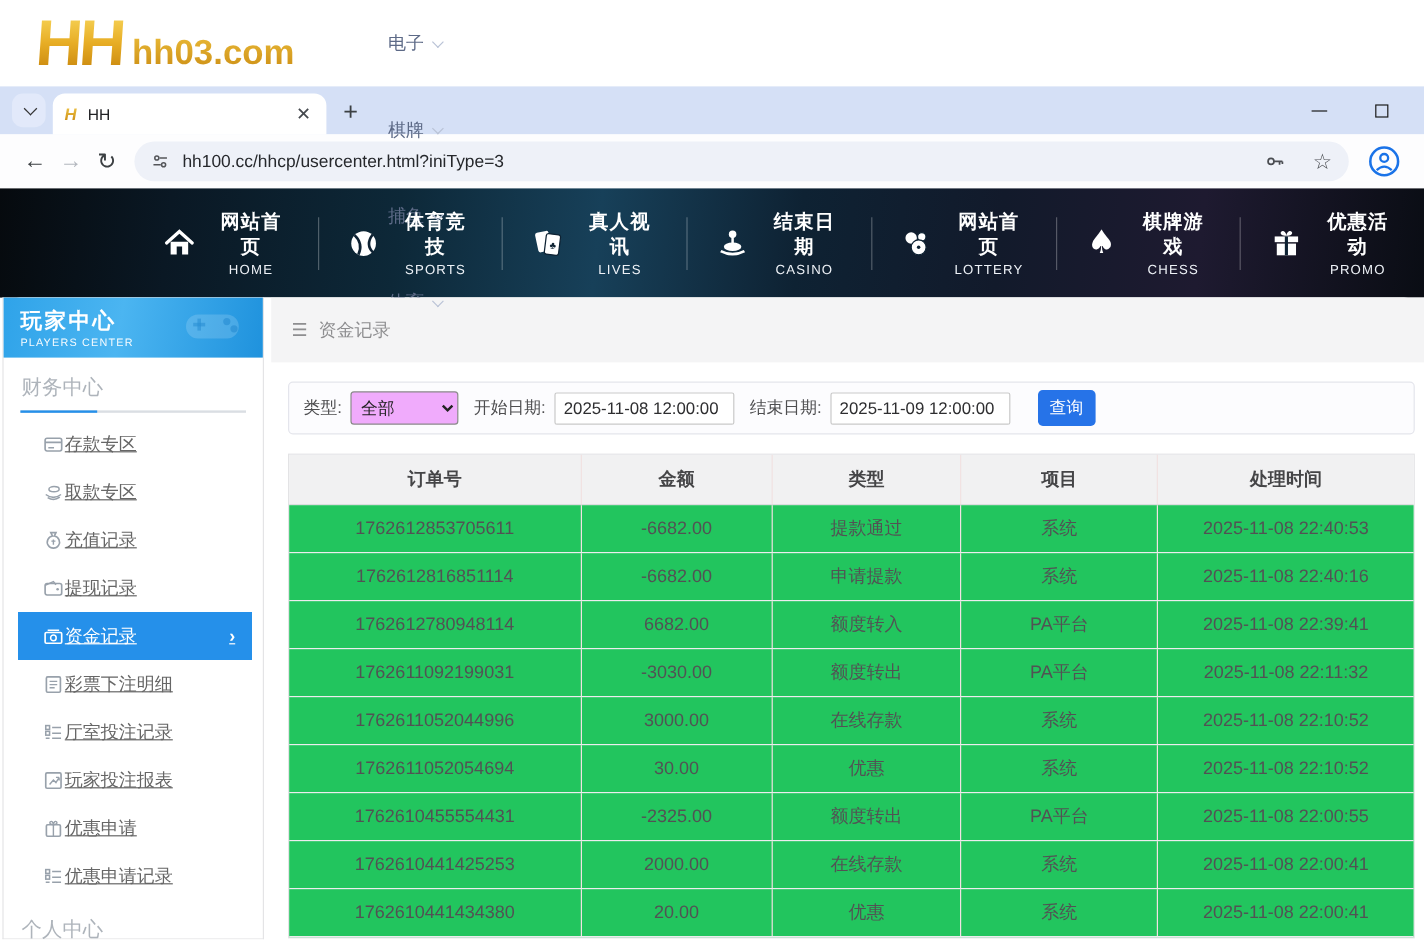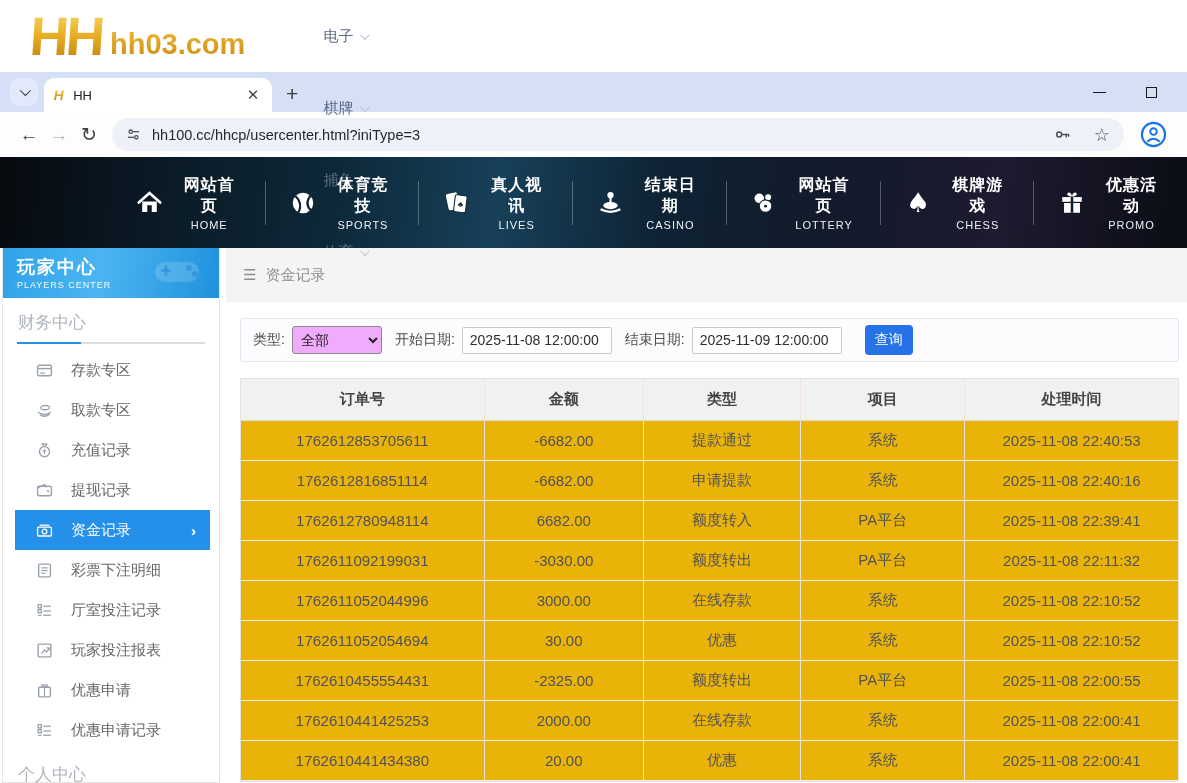--- a/index.html
+++ b/index.html
@@ -58,42 +58,42 @@
   .sidebar { width:218px; margin-left:2px; border:1px solid #e4e4e6; border-top:none; background:#fff; flex:none; }
   .sb-banner { height:50px; position:relative; padding:7px 0 0 14px; overflow:hidden;
     background:linear-gradient(100deg,#2fa3e9 0%,#4bb5f1 45%,#1f92dd 100%); cursor:pointer; }
   .sb-banner-title { color:#fff; font-size:18px; font-weight:bold; letter-spacing:2px; }
   .sb-banner-sub { color:rgba(255,255,255,.95); font-size:9px; letter-spacing:1px; margin-top:1px; }
   .sb-gamepad { position:absolute; right:12px; top:6px; opacity:.45; }
   .sb-section { padding:13px 0 5px 15px; color:#aeb4bb; font-size:17px; }
   .sb-underline { height:2px; background:#dadee3; margin:3px 14px 6px 14px; position:relative; }
   .sb-underline-accent { position:absolute; left:0; top:0; height:2px; width:64px; background:#2590ea; }
   .sb-menu { }
-  .menu-item { height:40px; margin:0 9px 0 12px; display:flex; align-items:center; padding-left:21px; gap:17px; color:#666; font-size:15px; cursor:pointer; }
+  .menu-item { height:40px; margin:0 9px 0 12px; display:flex; align-items:center; padding-left:21px; color:#666; font-size:15px; cursor:pointer;text-decoration:underline; }
   .menu-item .mi-icon { color:#98a1ab; display:flex; align-items:center; width:18px; }
   .menu-item.active { background:#2590ea; color:#fff; }
   .menu-item.active .mi-icon { color:#fff; }
   .mi-chevron { margin-left:auto; margin-right:14px; color:#fff; font-size:15px; font-weight:bold; }
 
   .main { flex:1; display:flex; flex-direction:column; padding-left:6px; background:#fff; overflow:hidden; }
   .breadcrumb-bar { height:54px; background:#f4f4f5; display:flex; align-items:center; padding-left:17px; gap:9px; color:#8e8e90; font-size:15px; }
   .bc-burger { font-size:15px; color:#8e8e90; }
 
   .filter-box { margin:16px 8px 0 14px; height:44px; border:1px solid #e4e5ec; border-radius:4px; background:#fcfcfe;
     display:flex; align-items:center; padding-left:12px; font-size:14px; color:#4e4e50; }
   .filter-box label { margin-right:7px; }
   .filter-box label + * { margin-right:13px; }
   .type-select { width:90px; height:28px; border:1px solid #8a8a8a; border-radius:3px; font-size:14px; color:#222; padding-left:4px; background:#f0abfc; font-family:"Liberation Sans",sans-serif; }
   .date-input { width:150px; height:27px; border:1px solid #c9c9c9; border-radius:2px; font-size:14px; color:#2e2e30; padding:0 7px; font-family:"Liberation Sans",sans-serif; }
   .search-btn { margin-left:10px; width:48px; height:30px; background:#2673e8; color:#fff; border:none; border-radius:4px; font-size:14px; cursor:pointer; font-family:"Liberation Sans",sans-serif; }
 
   .funds-table { margin:16px 8px 0 14px; border:1px solid #e3e3e5; }
   .t-head { display:flex; height:42px; background:#f1f1f2; border-bottom:1px solid #dcdcde; }
   .t-head .t-cell { font-weight:bold; color:#454547; font-size:15px; }
-  .t-row { display:flex; height:40px; border-bottom:1px solid #ececee; background:#eab308; }
+  .t-row { display:flex; height:40px; border-bottom:1px solid #ececee; background:#22c55e; }
   .t-cell { display:flex; align-items:center; justify-content:center; color:#525254; font-size:15px; border-right:1px solid #f1e2e2; }
   .t-cell:last-child { border-right:none; }
   .t-cell:nth-child(1){ width:26%; }
   .t-cell:nth-child(2){ width:17%; }
   .t-cell:nth-child(3){ width:16.8%; }
   .t-cell:nth-child(4){ width:17.5%; }
   .t-cell:nth-child(5){ width:22.7%; }
 </style>
 </head>
 <body>

